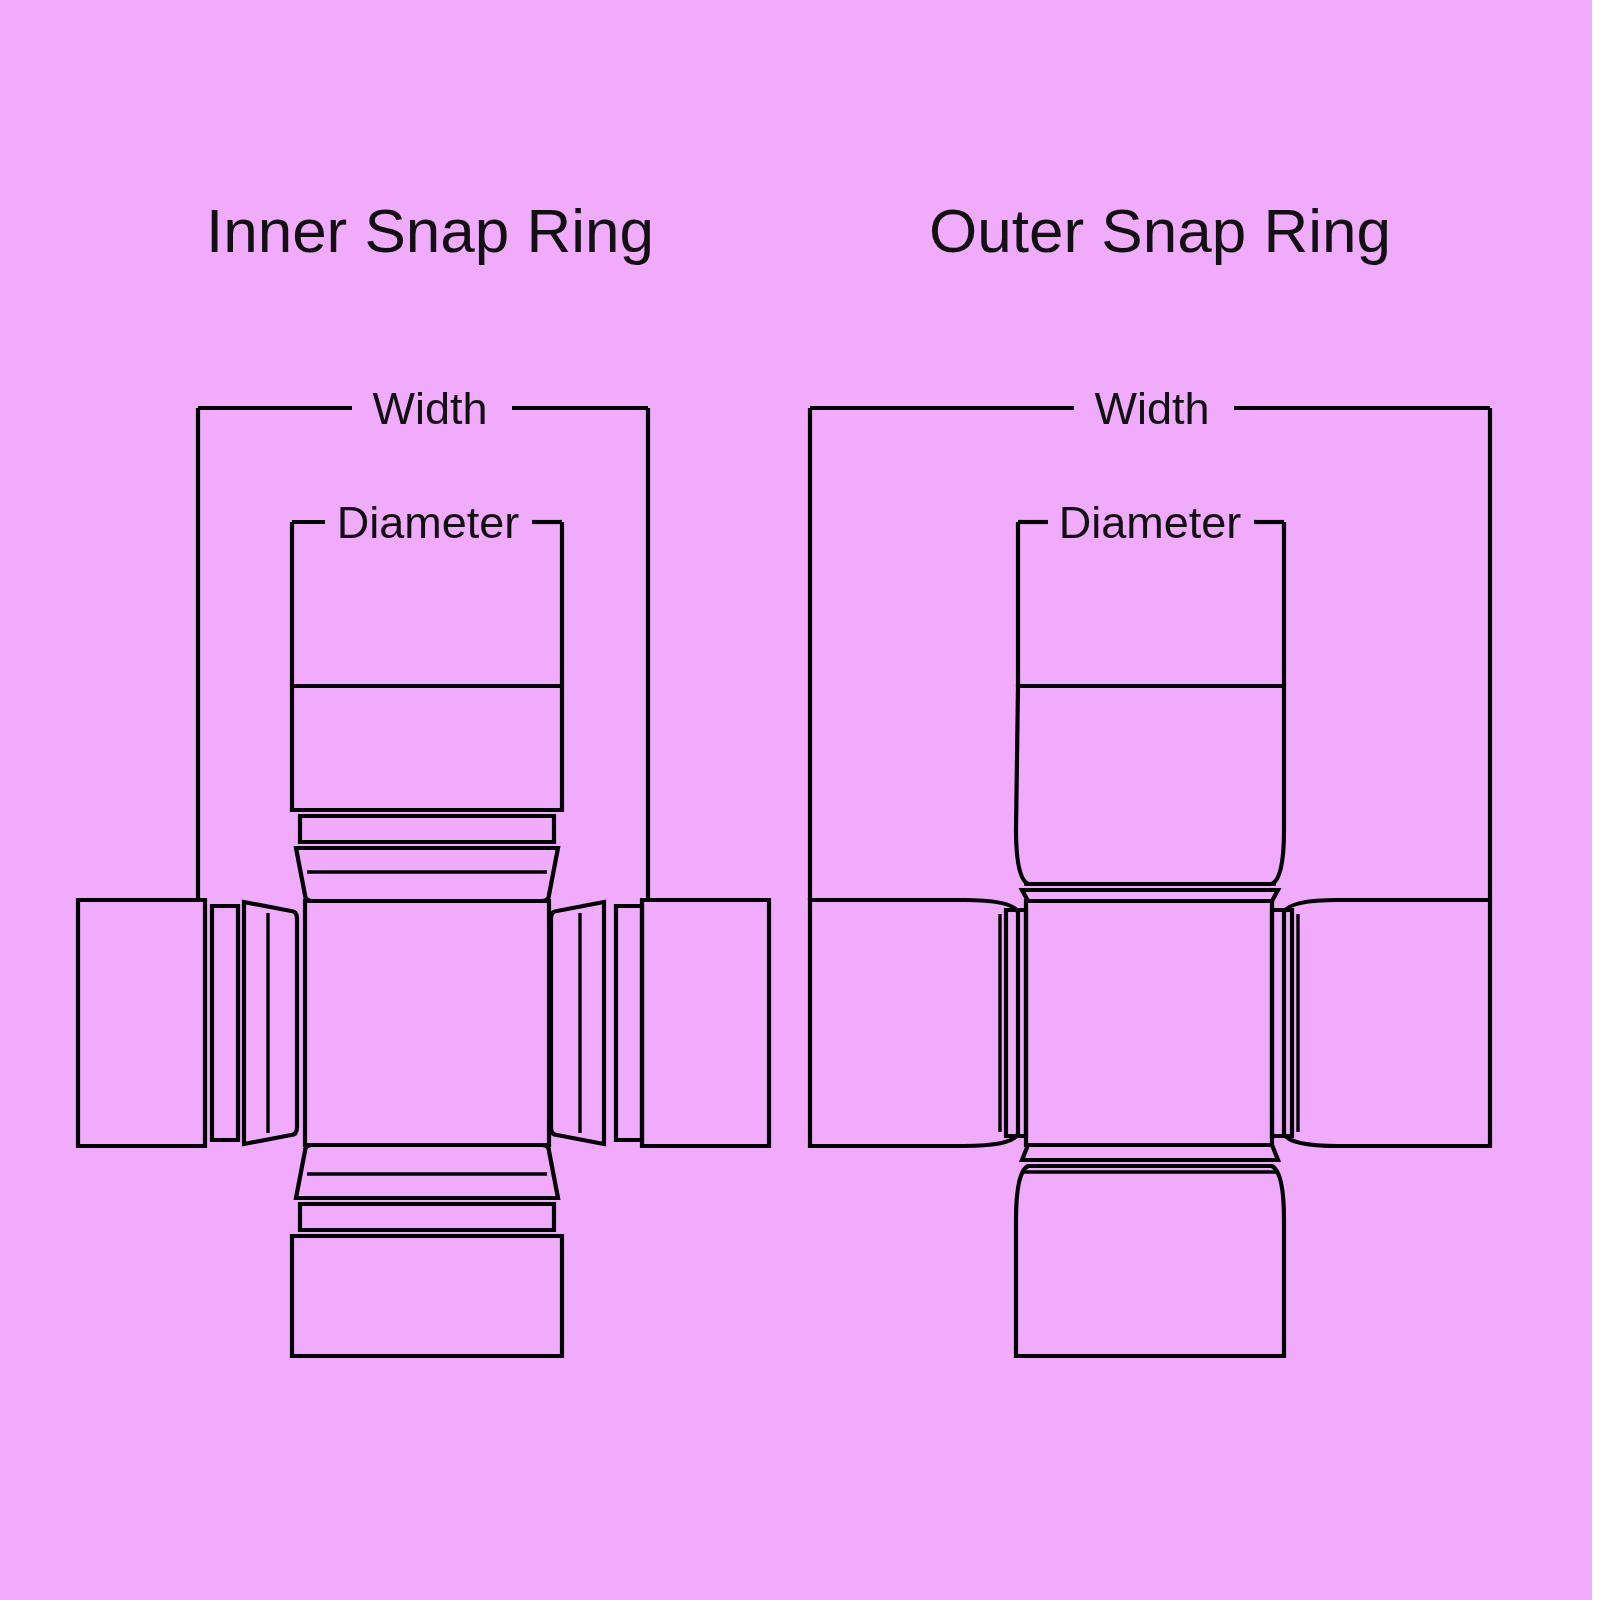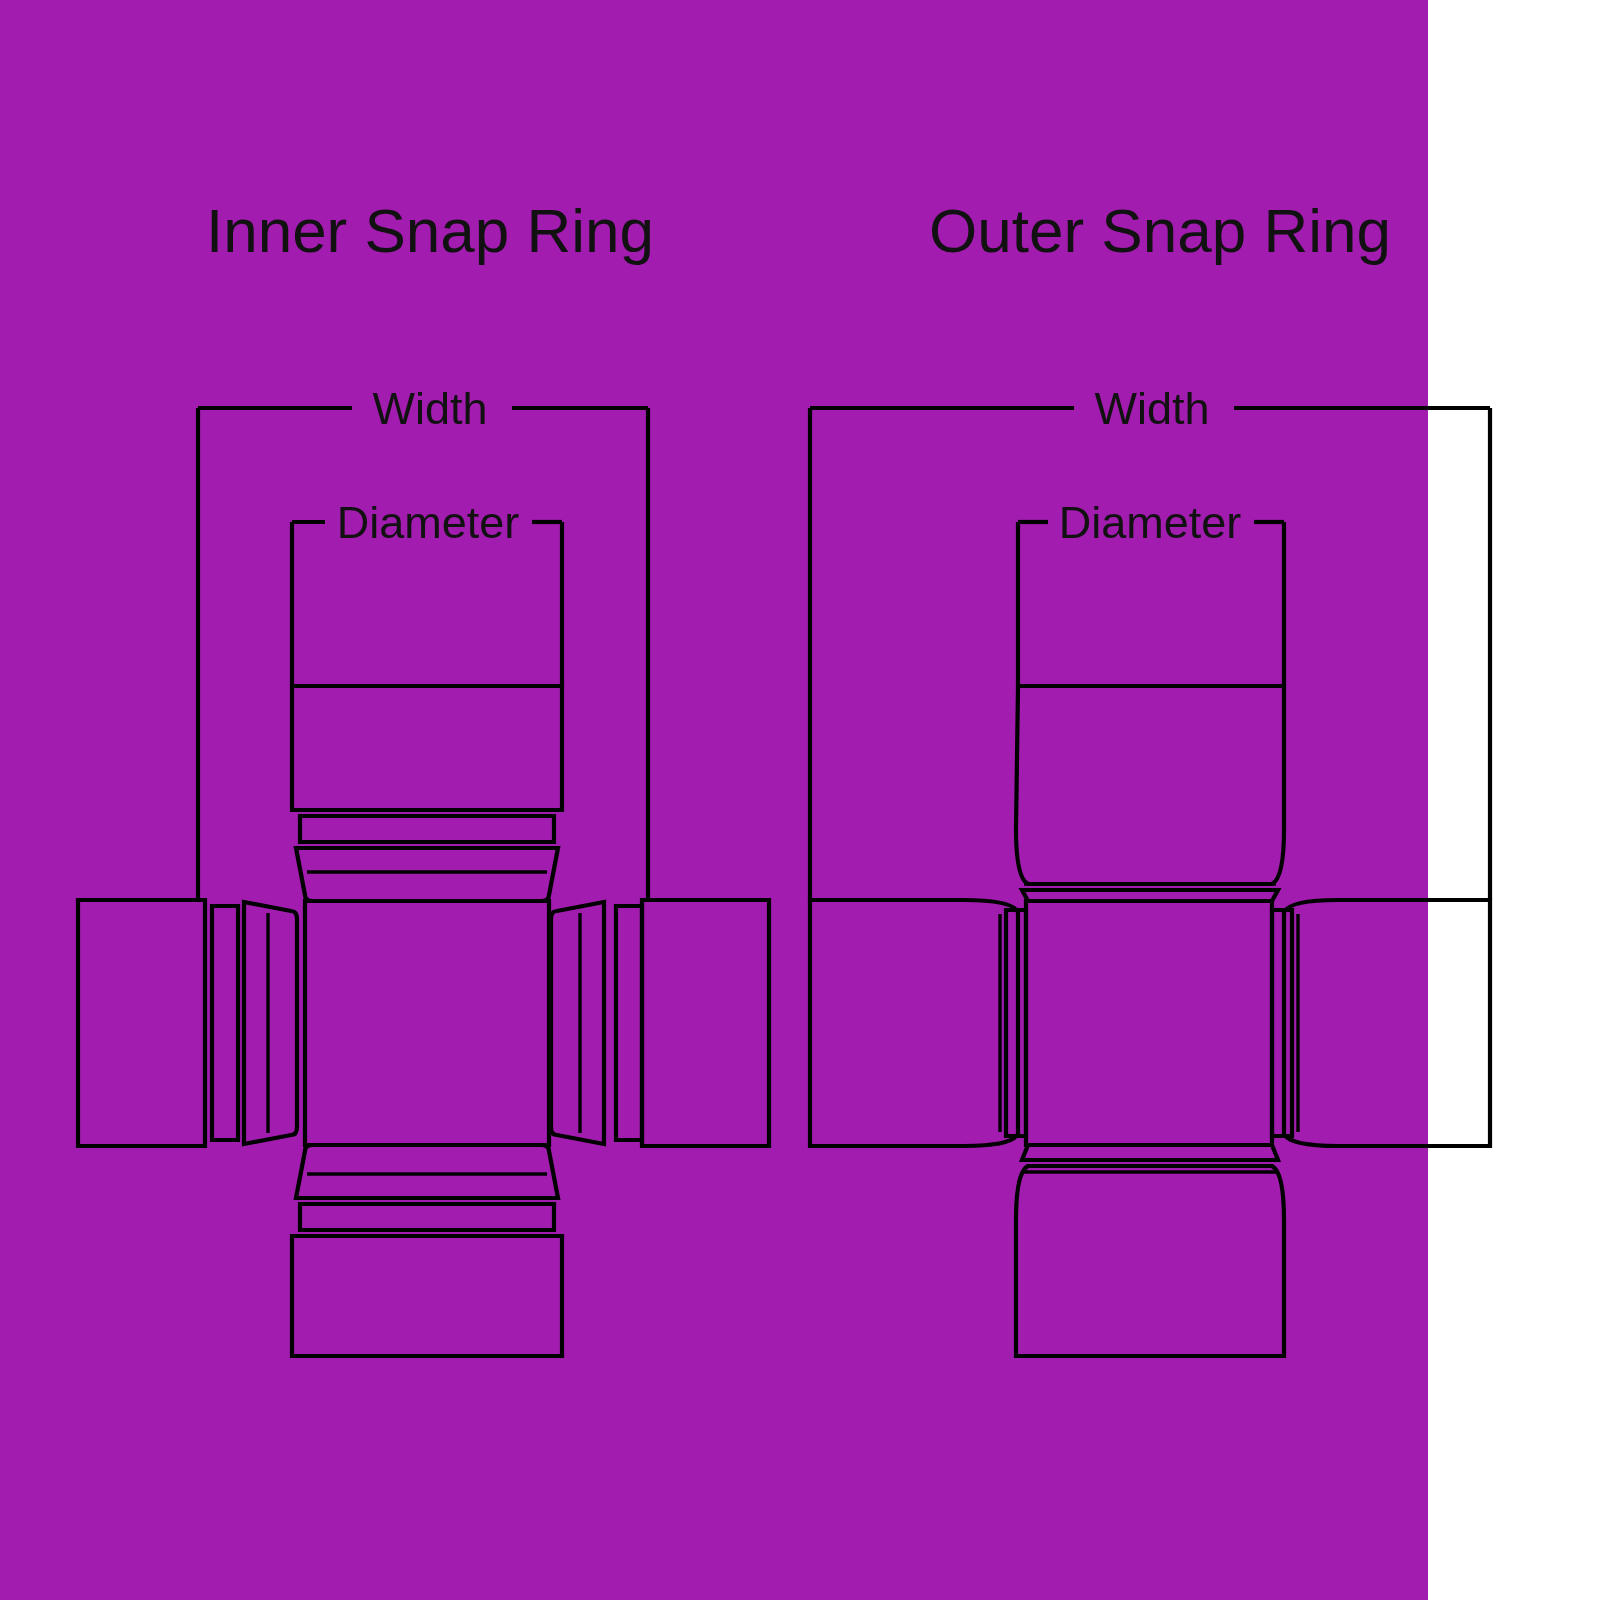--- a/index.html
+++ b/index.html
@@ -8,23 +8,23 @@
     background: #ffffff;
   }
   body {
     width: 1600px;
     height: 1600px;
     font-family: "Liberation Sans", sans-serif;
     overflow: hidden;
   }
   #root {
     position: relative;
-    width: 1428px;
+    width: 1592px;
     height: 1600px;
-    background: #a21caf;
+    background: #f0abfc;
   }
   svg.diagram {
     display: block;
     width: 1600px;
     height: 1600px;
   }
   .stroke {
     fill: none;
     stroke: #000000;
     stroke-width: 4.2;

